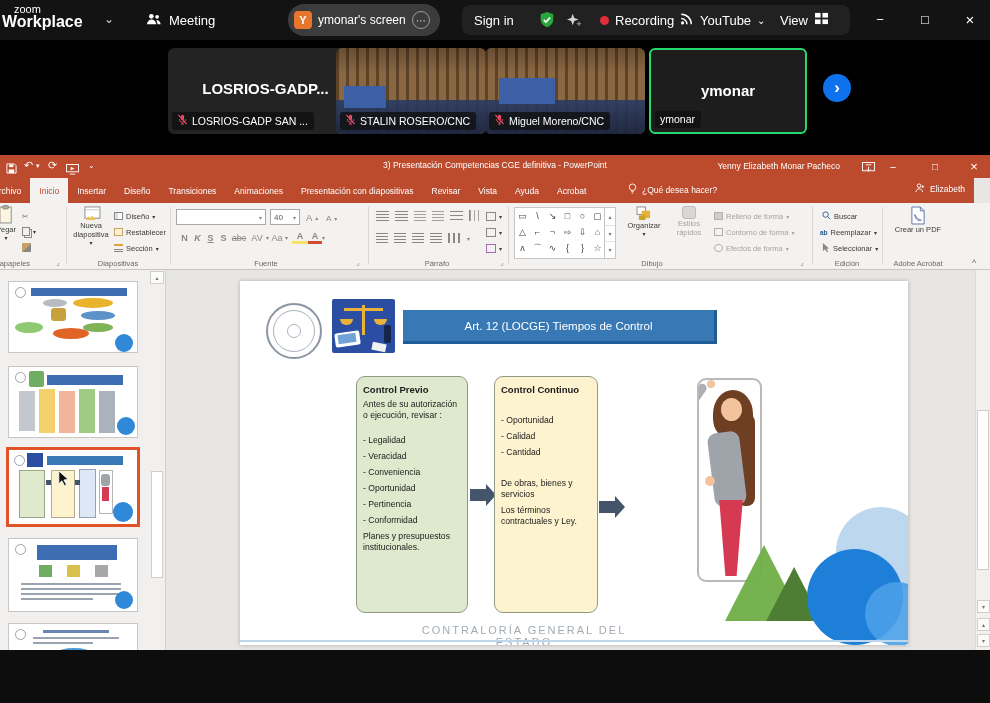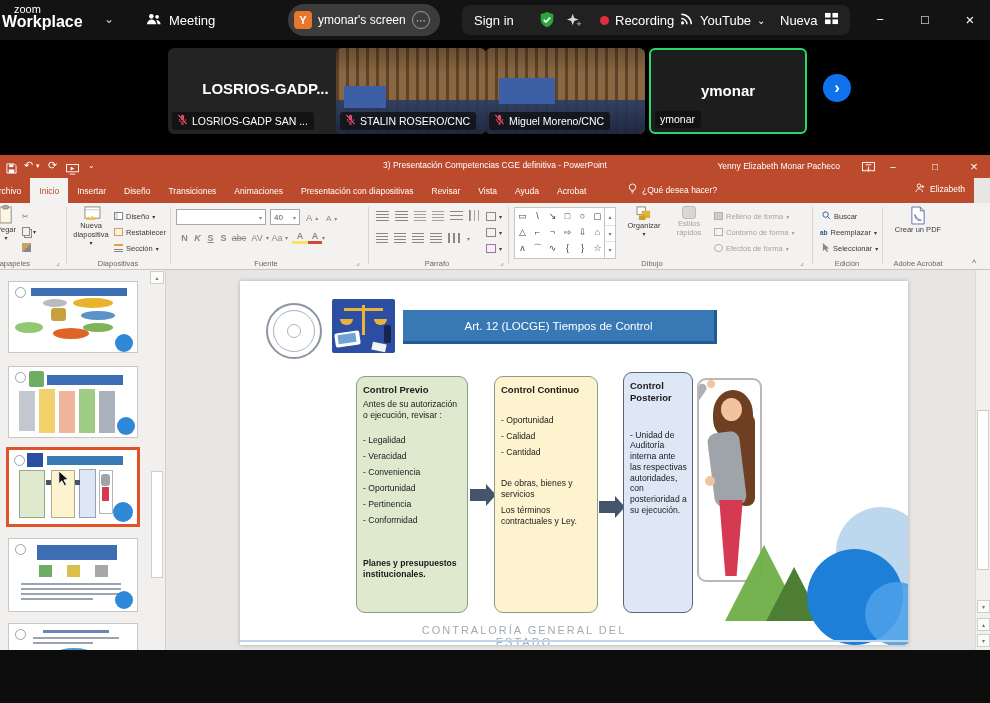--- a/index.html
+++ b/index.html
@@ -134,21 +134,21 @@
       <span>
         <svg width="15" height="14" viewBox="0 0 16 16">
             <circle cx="3.5" cy="12.5" r="1.8" fill="#fff"></circle>
             <path d="M2 7.5a6.5 6.5 0 0 1 6.5 6.5M2 2.5A11.5 11.5 0 0 1 13.5 14" stroke="#fff" stroke-width="1.7" fill="none"></path>
           </svg>
       </span>
       <span>YouTube</span>
       <span style="font-size:10px;">⌄</span>
     </div>
     <div class="abs tbtn" style="left:780px; top:5px;">
-      <span>Nueva</span>
+      <span>View</span>
       <span>
         <svg width="15" height="13" viewBox="0 0 16 14">
             <rect x="1" y="1" width="6" height="5" fill="#fff"></rect>
             <rect x="9" y="1" width="6" height="5" fill="#fff"></rect>
             <rect x="1" y="8" width="6" height="5" fill="#fff"></rect>
             <rect x="9" y="8" width="6" height="5" fill="#fff"></rect>
           </svg>
       </span>
     </div>
     <div class="abs wctl ctr" style="left:865px;">−</div>
@@ -597,42 +597,38 @@
           <div class="t">Control Previo</div>
           <div>Antes de su autorización o ejecución, revisar :</div>
           <div style="margin-top:12px;">
             <div class="li">- Legalidad</div>
             <div class="li">- Veracidad</div>
             <div class="li">- Conveniencia</div>
             <div class="li">- Oportunidad</div>
             <div class="li">- Pertinencia</div>
             <div class="li">- Conformidad</div>
           </div>
-          <div style="margin-top:30px;font-weight:bold;">Planes y presupuestos institucionales.</div>
+          <div style="margin-top:3px;">Planes y presupuestos institucionales.</div>
         </div>
 
         <div class="abs blockarrow" style="left:230px; top:208px;"></div>
 
         <div class="abs scol" style="left:254px; top:95px; width:104px; height:237px; background:#fdf3cf;">
           <div class="t">Control Continuo</div>
           <div style="margin-top:16px;">
             <div class="li">- Oportunidad</div>
             <div class="li">- Calidad</div>
             <div class="li">- Cantidad</div>
           </div>
           <div style="margin-top:18px;">De obras, bienes y servicios</div>
           <div style="margin-top:6px;">Los términos contractuales y Ley.</div>
         </div>
 
         <div class="abs blockarrow" style="left:359px; top:208px;"></div>
 
-        <div class="abs scol" style="left:383px; top:91px; width:70px; height:241px; background:#dee7f5; border-color:#5a6578;">
-          <div class="t">Control Posterior</div>
-          <div style="margin-top:26px;">- Unidad de Auditoría interna ante las respectivas autoridades, con posterioridad a su ejecución.</div>
-        </div>
 
         <div class="abs" style="left:457px; top:97px; width:65px; height:204px; background:#fff; border:2px solid #b9b9b9; border-radius:9px; overflow:hidden;">
           <div class="abs" style="left:14px; top:10px; width:40px; height:48px; background:#6e3f23; border-radius:50% 50% 40% 40%;"></div>
           <div class="abs" style="left:38px; top:34px; width:18px; height:92px; background:#6e3f23; border-radius:8px;"></div>
           <div class="abs" style="left:22px; top:18px; width:21px; height:23px; background:#f2c39c; border-radius:50%;"></div>
           <div class="abs" style="left:2px; top:2px; width:9px; height:50px; background:#acb0b5; border-radius:5px; transform:rotate(35deg); transform-origin:top left;"></div>
           <div class="abs" style="left:8px; top:0px; width:8px; height:8px; background:#f2c39c; border-radius:50%;"></div>
           <div class="abs" style="left:12px; top:52px; width:32px; height:74px; background:#9fa4aa; border-radius:9px; transform:rotate(-7deg);"></div>
           <div class="abs" style="left:6px; top:96px; width:10px; height:10px; background:#f2c39c; border-radius:50%;"></div>
           <div class="abs" style="left:18px; top:120px; width:28px; height:76px; background:#d63a52; clip-path:polygon(8% 0, 92% 0, 70% 100%, 30% 100%);"></div>

